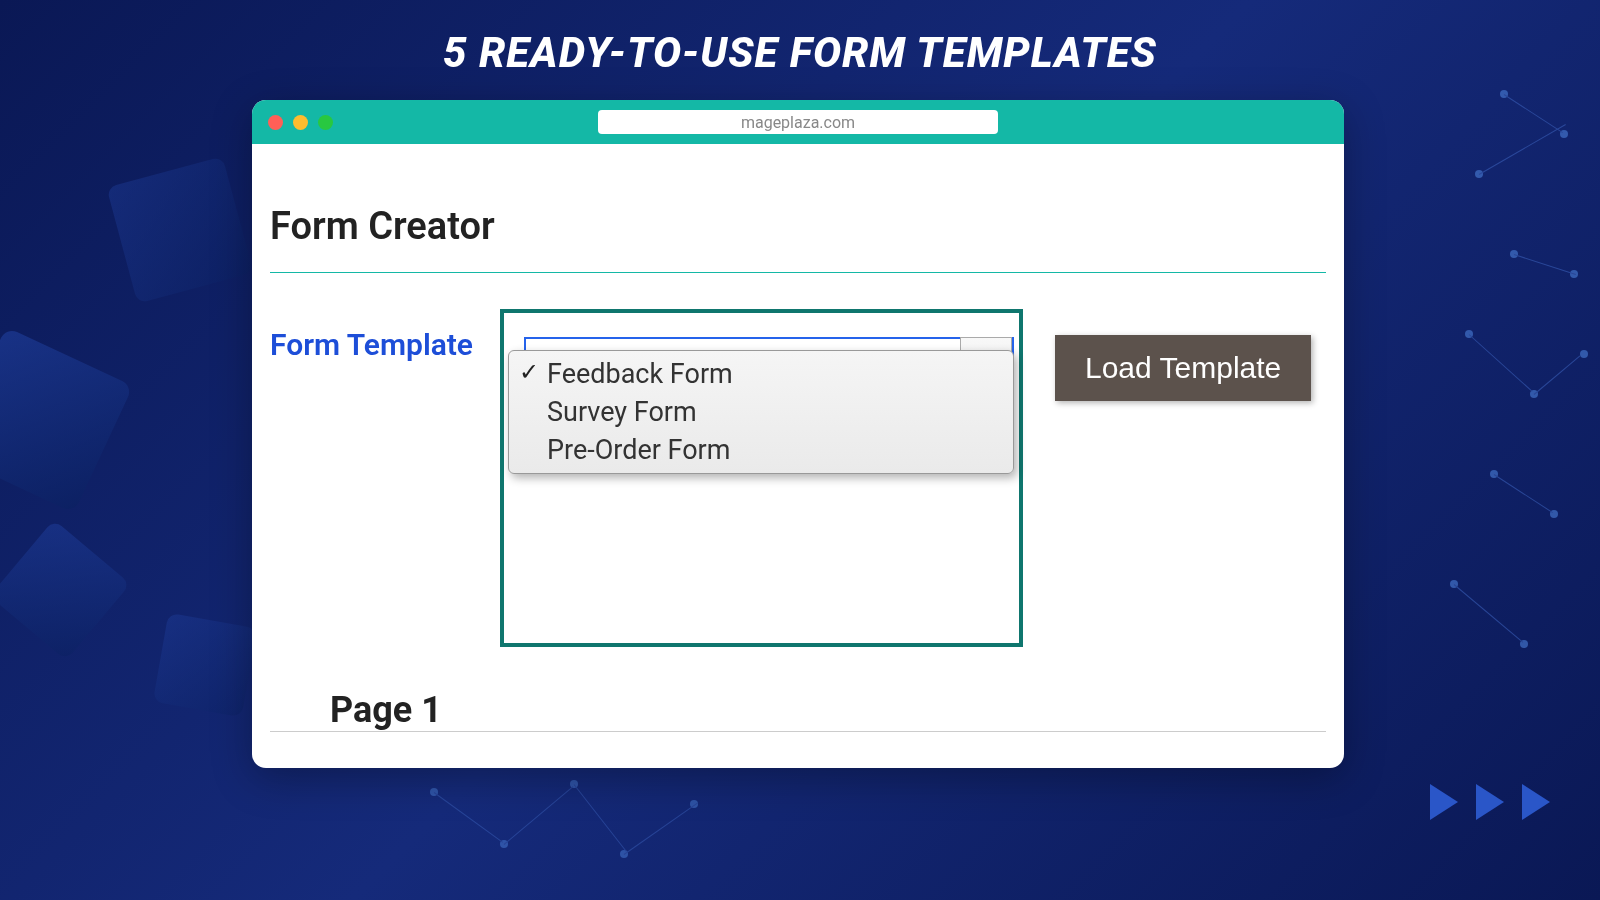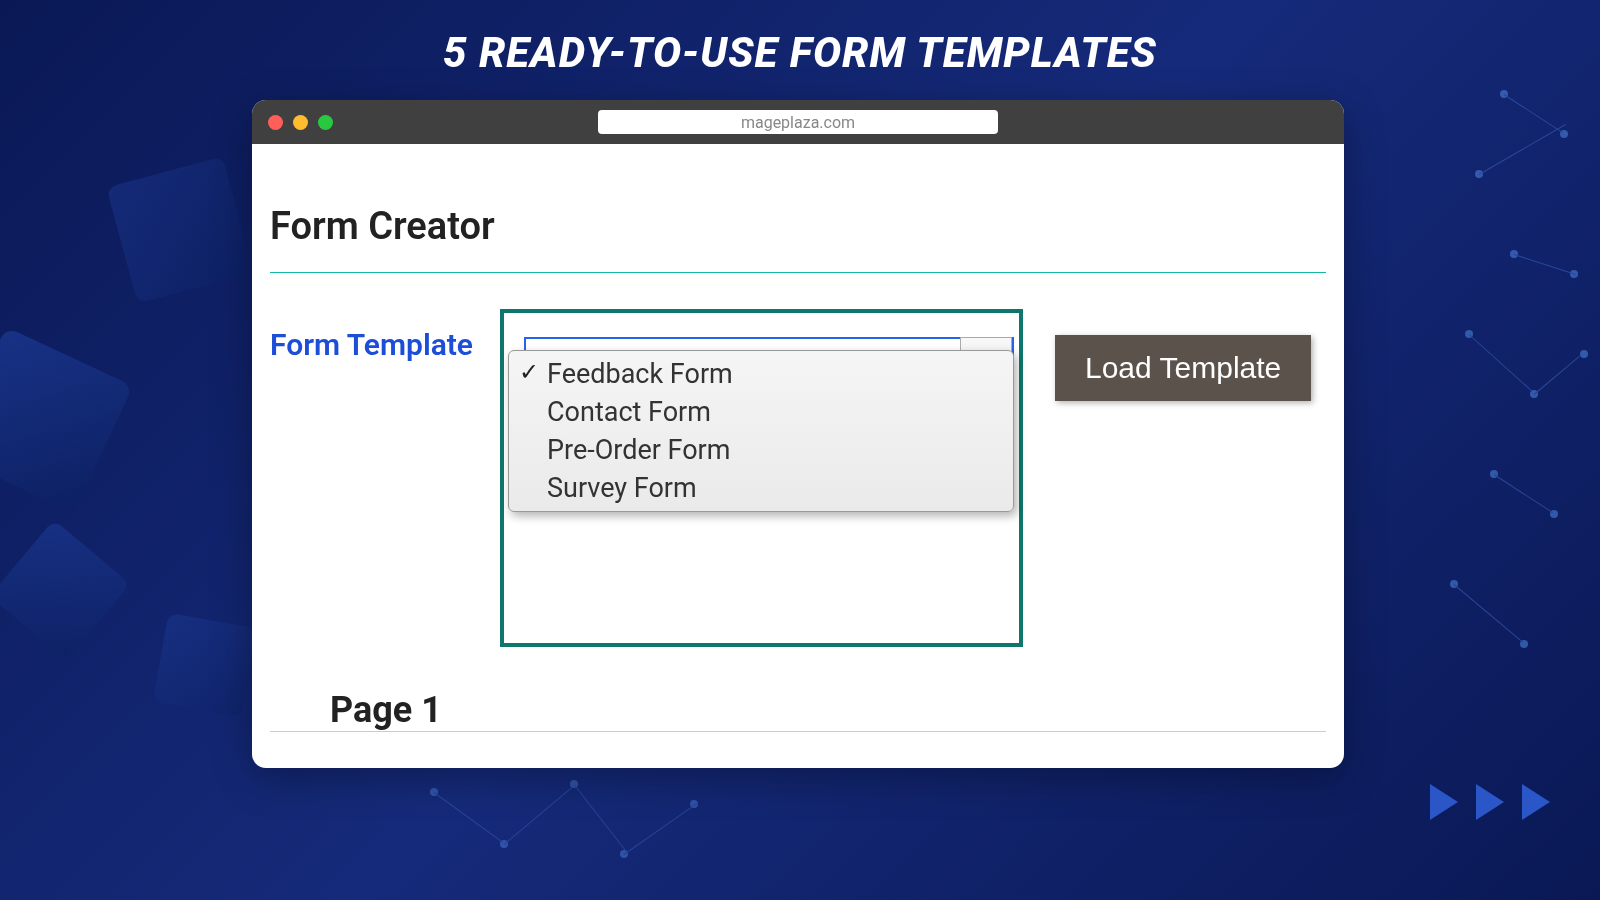--- a/index.html
+++ b/index.html
@@ -90,21 +90,21 @@
       width: 1092px;
       height: 668px;
       background: #fff;
       border-radius: 14px;
       overflow: visible;
       box-shadow: 0 10px 40px rgba(0,0,0,0.3);
     }
 
     .browser-chrome {
       height: 44px;
-      background: #404040;
+      background: #14b8a6;
       border-radius: 14px 14px 0 0;
       display: flex;
       align-items: center;
       padding: 0 16px;
       position: relative;
     }
     .traffic-lights { display: flex; gap: 10px; }
     .tlight { width: 15px; height: 15px; border-radius: 50%; }
     .tl-red { background: #ff5f57; }
     .tl-yellow { background: #febc2e; }
@@ -297,23 +297,22 @@
     <h2 class="section-title">Form Creator</h2>
 
     <div class="form-row">
       <div class="form-label">Form Template</div>
 
       <div class="select-highlight">
         <div class="select-box"></div>
         <div class="select-dropdown-btn"></div>
         <div class="dropdown-menu">
           <div class="dropdown-item selected">Feedback Form</div>
-          <div class="dropdown-item">Contact Form</div>
+          <div class="dropdown-item">Survey Form</div>
           <div class="dropdown-item">Pre-Order Form</div>
-          <div class="dropdown-item">Survey Form</div>
         </div>
       </div>
 
       <button class="load-btn">Load Template</button>
     </div>
 
     <div class="page-section">
       <div class="page-section-title">Page 1</div>
     </div>
   </div>

